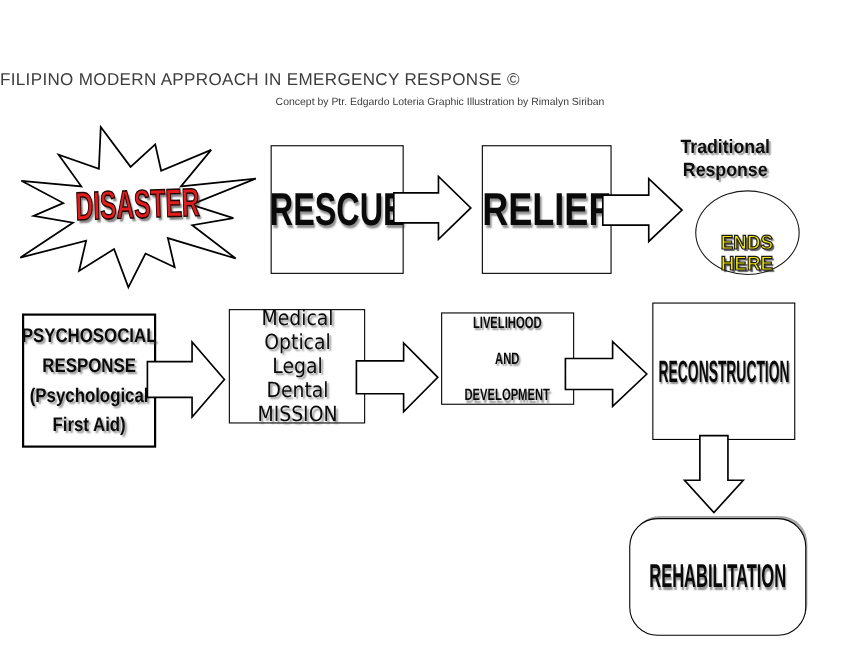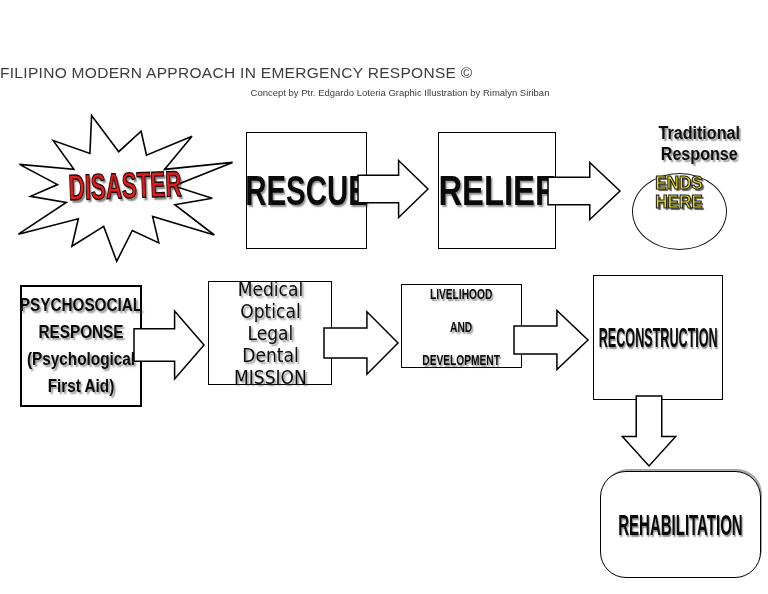--- a/index.html
+++ b/index.html
@@ -33,29 +33,29 @@
     font-size:36px;font-weight:bold;color:#e41c1c;
     -webkit-text-stroke:1.4px #230707;
     text-shadow:3px 3px 2px rgba(30,30,30,.55);
   }
   #disaster .cond{transform:rotate(-2deg) scaleX(.62);}
   #rescue-box{left:246px;top:132px;width:121px;height:117px;font-size:42px;}
   #rescue-box .cond{transform:scaleX(.70);}
   #relief-box{left:438px;top:132px;width:118px;height:117px;font-size:42px;}
   #relief-box .cond{transform:scaleX(.78);}
   #trad-label{
-    position:absolute;left:630px;top:123px;width:138px;text-align:center;
+    position:absolute;left:590px;top:123px;width:138px;text-align:center;
     font-size:17.5px;font-weight:bold;line-height:21px;color:#0d0d0d;
     text-shadow:2px 2px 1.5px #949494;
   }
   #trad-label .stack{display:inline-block;transform:scaleX(.92);}
   #ends-circle{
     position:absolute;left:632px;top:173px;width:95px;height:77px;
     background:#fff;border:1.4px solid #1a1a1a;border-radius:50%;
-    display:flex;align-items:flex-start;justify-content:center;text-align:center;
+    display:flex;align-items:flex-end;justify-content:center;text-align:center;
     box-sizing:border-box;z-index:1;
   }
   #ends-circle .stack{
     display:inline-block;transform:scaleX(.95);
     font-size:18px;font-weight:bold;line-height:19px;color:#f2e60a;
     -webkit-text-stroke:1.1px #1a1a1a;
     text-shadow:2px 2px 1px rgba(40,40,40,.75);
   }
   
   #psy-box{left:20px;top:285px;width:122px;height:122px;border-width:2px;
@@ -63,21 +63,21 @@
   #psy-box .stack{transform:scaleX(.85);}
   #mission-box{left:208px;top:281px;width:124px;height:104px;
     font-family:"DejaVu Sans",sans-serif;font-size:19px;font-weight:normal;line-height:22px;}
   #mission-box .stack{transform:scaleX(.90);}
   #live-box{left:401px;top:284px;width:121px;height:84px;
     font-size:15px;font-weight:bold;line-height:33px;}
   #live-box .stack{transform:scaleX(.68);}
   #recon-box{left:593px;top:275px;width:130px;height:125px;font-size:28px;}
   #recon-box .cond{transform:scaleX(.45);}
   #rehab-box{left:572px;top:471px;width:161px;height:107px;border-radius:26px;
-    font-size:30px;box-shadow:2px -3px 0 -1px #a8a8a8;margin-left:28px;}
+    font-size:30px;box-shadow:2px -3px 0 -1px #a8a8a8;}
   #rehab-box .cond{transform:scaleX(.50);}
   
   .arrow{position:absolute;z-index:2;overflow:visible;}
   .arrow polygon{fill:#fff;stroke:#000;stroke-width:1.5;}
 </style>
 </head>
 <body>
 
 <div id="canvas">
 

